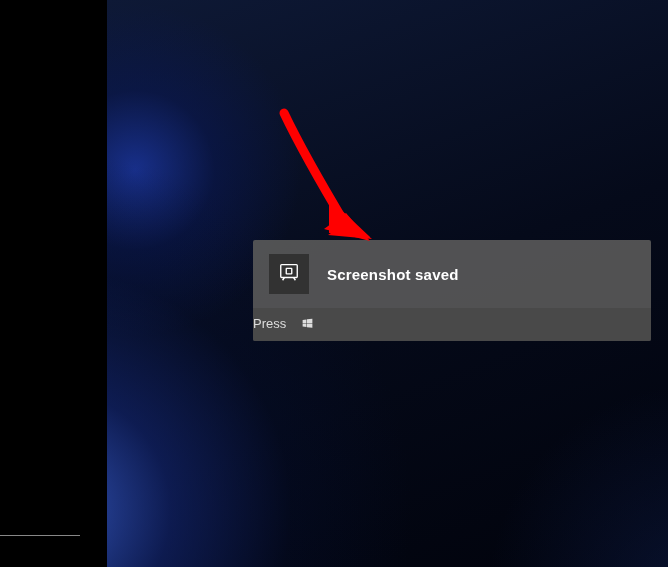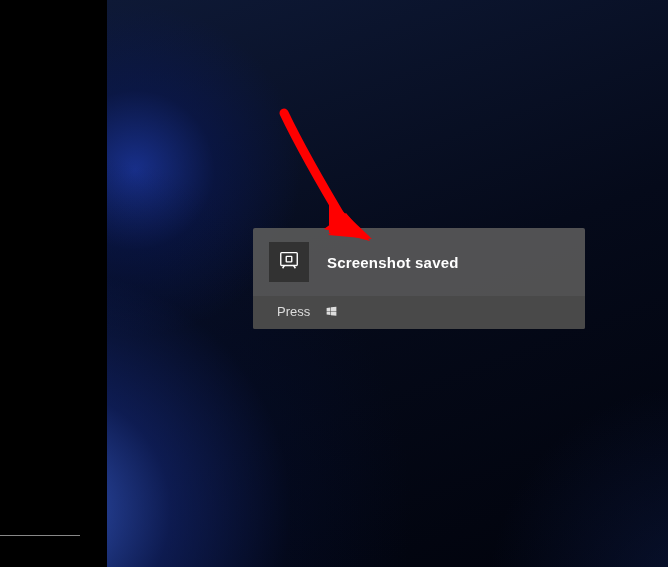--- a/index.html
+++ b/index.html
@@ -48,22 +48,22 @@
     .arrow {
       position: absolute;
       left: 274px;
       top: 105px;
       z-index: 10;
       pointer-events: none;
     }
     .notification {
       position: absolute;
       left: 253px;
-      top: 228px;
-      width: 332px;
+      top: 240px;
+      width: 398px;
       background: rgba(88, 88, 88, 0.92);
       z-index: 5;
       border-radius: 2px;
       overflow: hidden;
     }
     .notif-top {
       display: flex;
       align-items: center;
       padding: 14px 16px;
       gap: 18px;
@@ -78,21 +78,21 @@
       flex-shrink: 0;
     }
     .notif-title {
       color: #fff;
       font-size: 15px;
       font-weight: 600;
       letter-spacing: 0.2px;
     }
     .notif-bottom {
       background: rgba(72, 72, 72, 0.85);
-      padding: 8px 18px 10px 24px;
+      padding: 8px 18px 10px 0;
       color: #ddd;
       font-size: 13px;
       font-weight: 400;
       display: flex;
       align-items: center;
       gap: 12px;
     }
     .winkey-icon {
       display: inline-flex;
       align-items: center;

